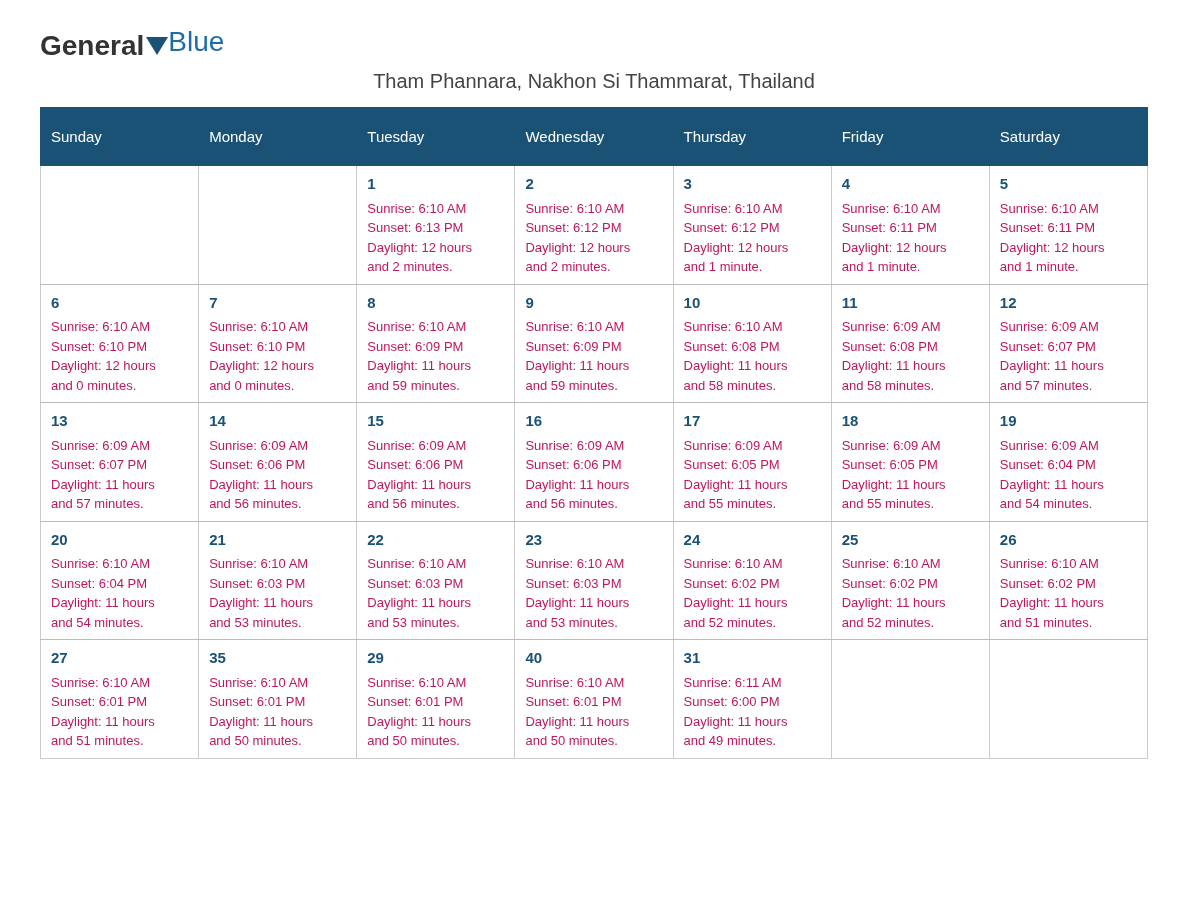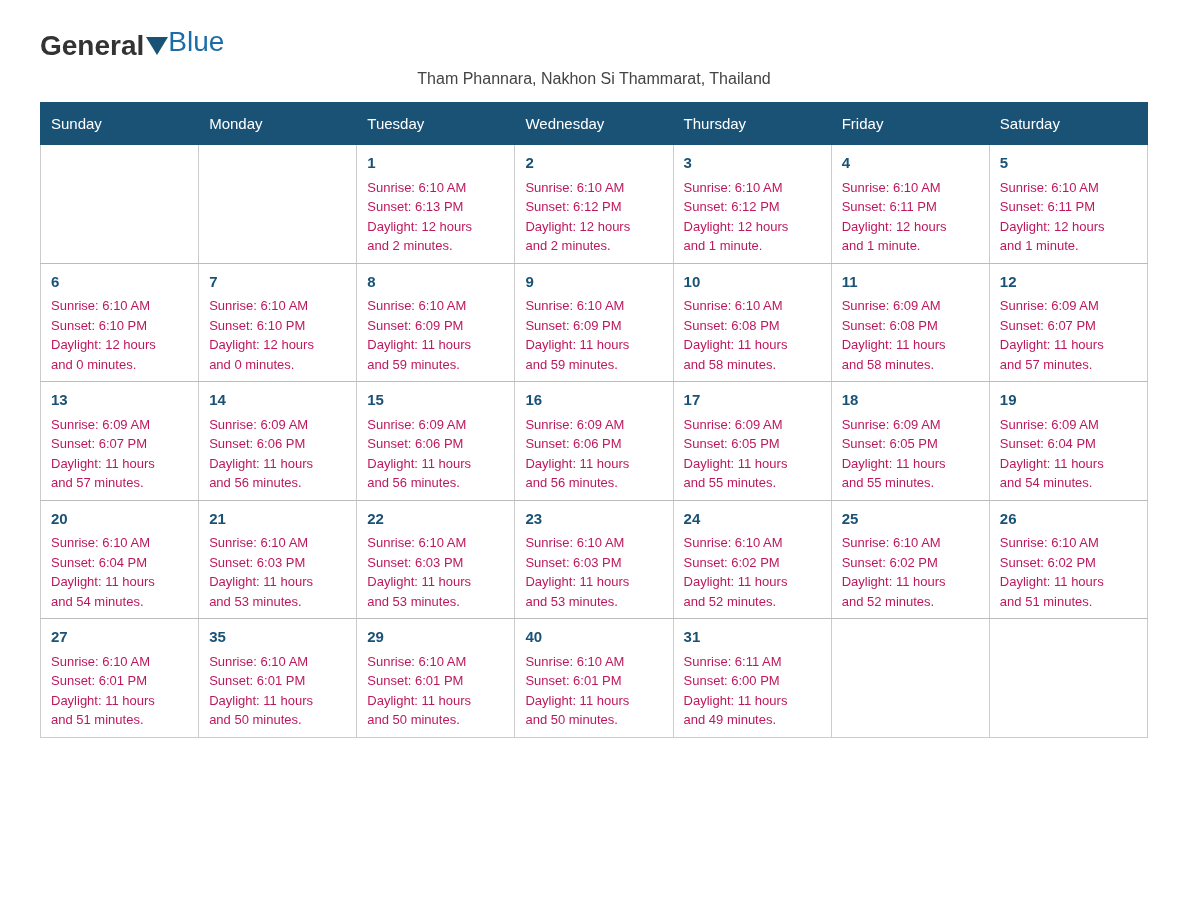--- a/index.html
+++ b/index.html
@@ -35,36 +35,36 @@
       color: #1a6da8;
       margin-top: -4px;
     }
     .month-title {
       font-size: 52px;
       font-weight: normal;
       color: #222;
       text-align: right;
     }
     .subtitle {
-      font-size: 16px;
+      font-size: 20px;
       color: #444;
       text-align: center;
       margin-bottom: 14px;
     }
     .calendar {
       width: 100%;
       border-collapse: collapse;
       border: 1px solid #999;
     }
     .calendar th {
       background-color: #1a5276;
       color: #fff;
       font-size: 15px;
       font-weight: normal;
-      padding: 12px 10px;
+      padding: 20px 10px;
       text-align: left;
       border: 1px solid #1a5276;
     }
     .calendar td {
       vertical-align: top;
       padding: 7px 10px;
       border: 1px solid #ccc;
       width: 14.28%;
       min-height: 110px;
       font-size: 13px;

